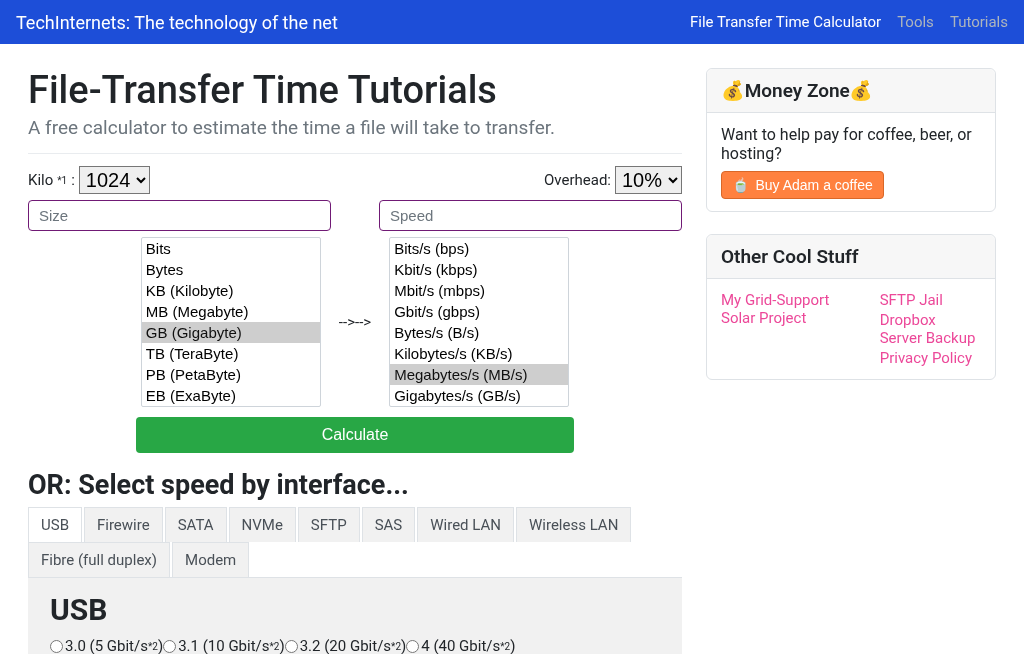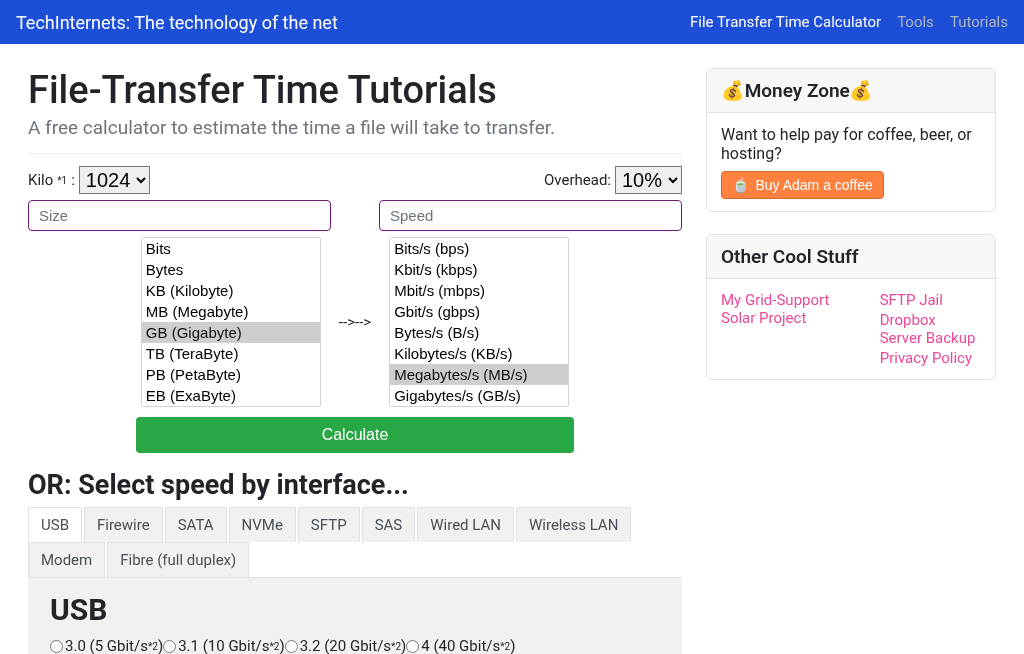--- a/index.html
+++ b/index.html
@@ -111,22 +111,22 @@
     <div class="or-title">OR: Select speed by interface...</div>
     <div class="tabs" id="iface-tabs">
         <div class="tab active">USB</div>
         <div class="tab">Firewire</div>
         <div class="tab">SATA</div>
         <div class="tab">NVMe</div>
         <div class="tab">SFTP</div>
         <div class="tab">SAS</div>
         <div class="tab">Wired LAN</div>
         <div class="tab">Wireless LAN</div>
+        <div class="tab">Fibre (full duplex)</div>
         <div class="tab">Modem</div>
-        <div class="tab">Fibre (full duplex)</div>
       </div>
     <div class="tab-content">
       <h2>USB</h2>
       <div class="radio-rows" id="radio-rows">
           <div class="radio-row">
             <label class="radio-item">
               <input type="radio" name="iface" style="">
               <span>3.0 (5 Gbit/s</span>
               <sup>*2</sup>
               <span>)</span>

